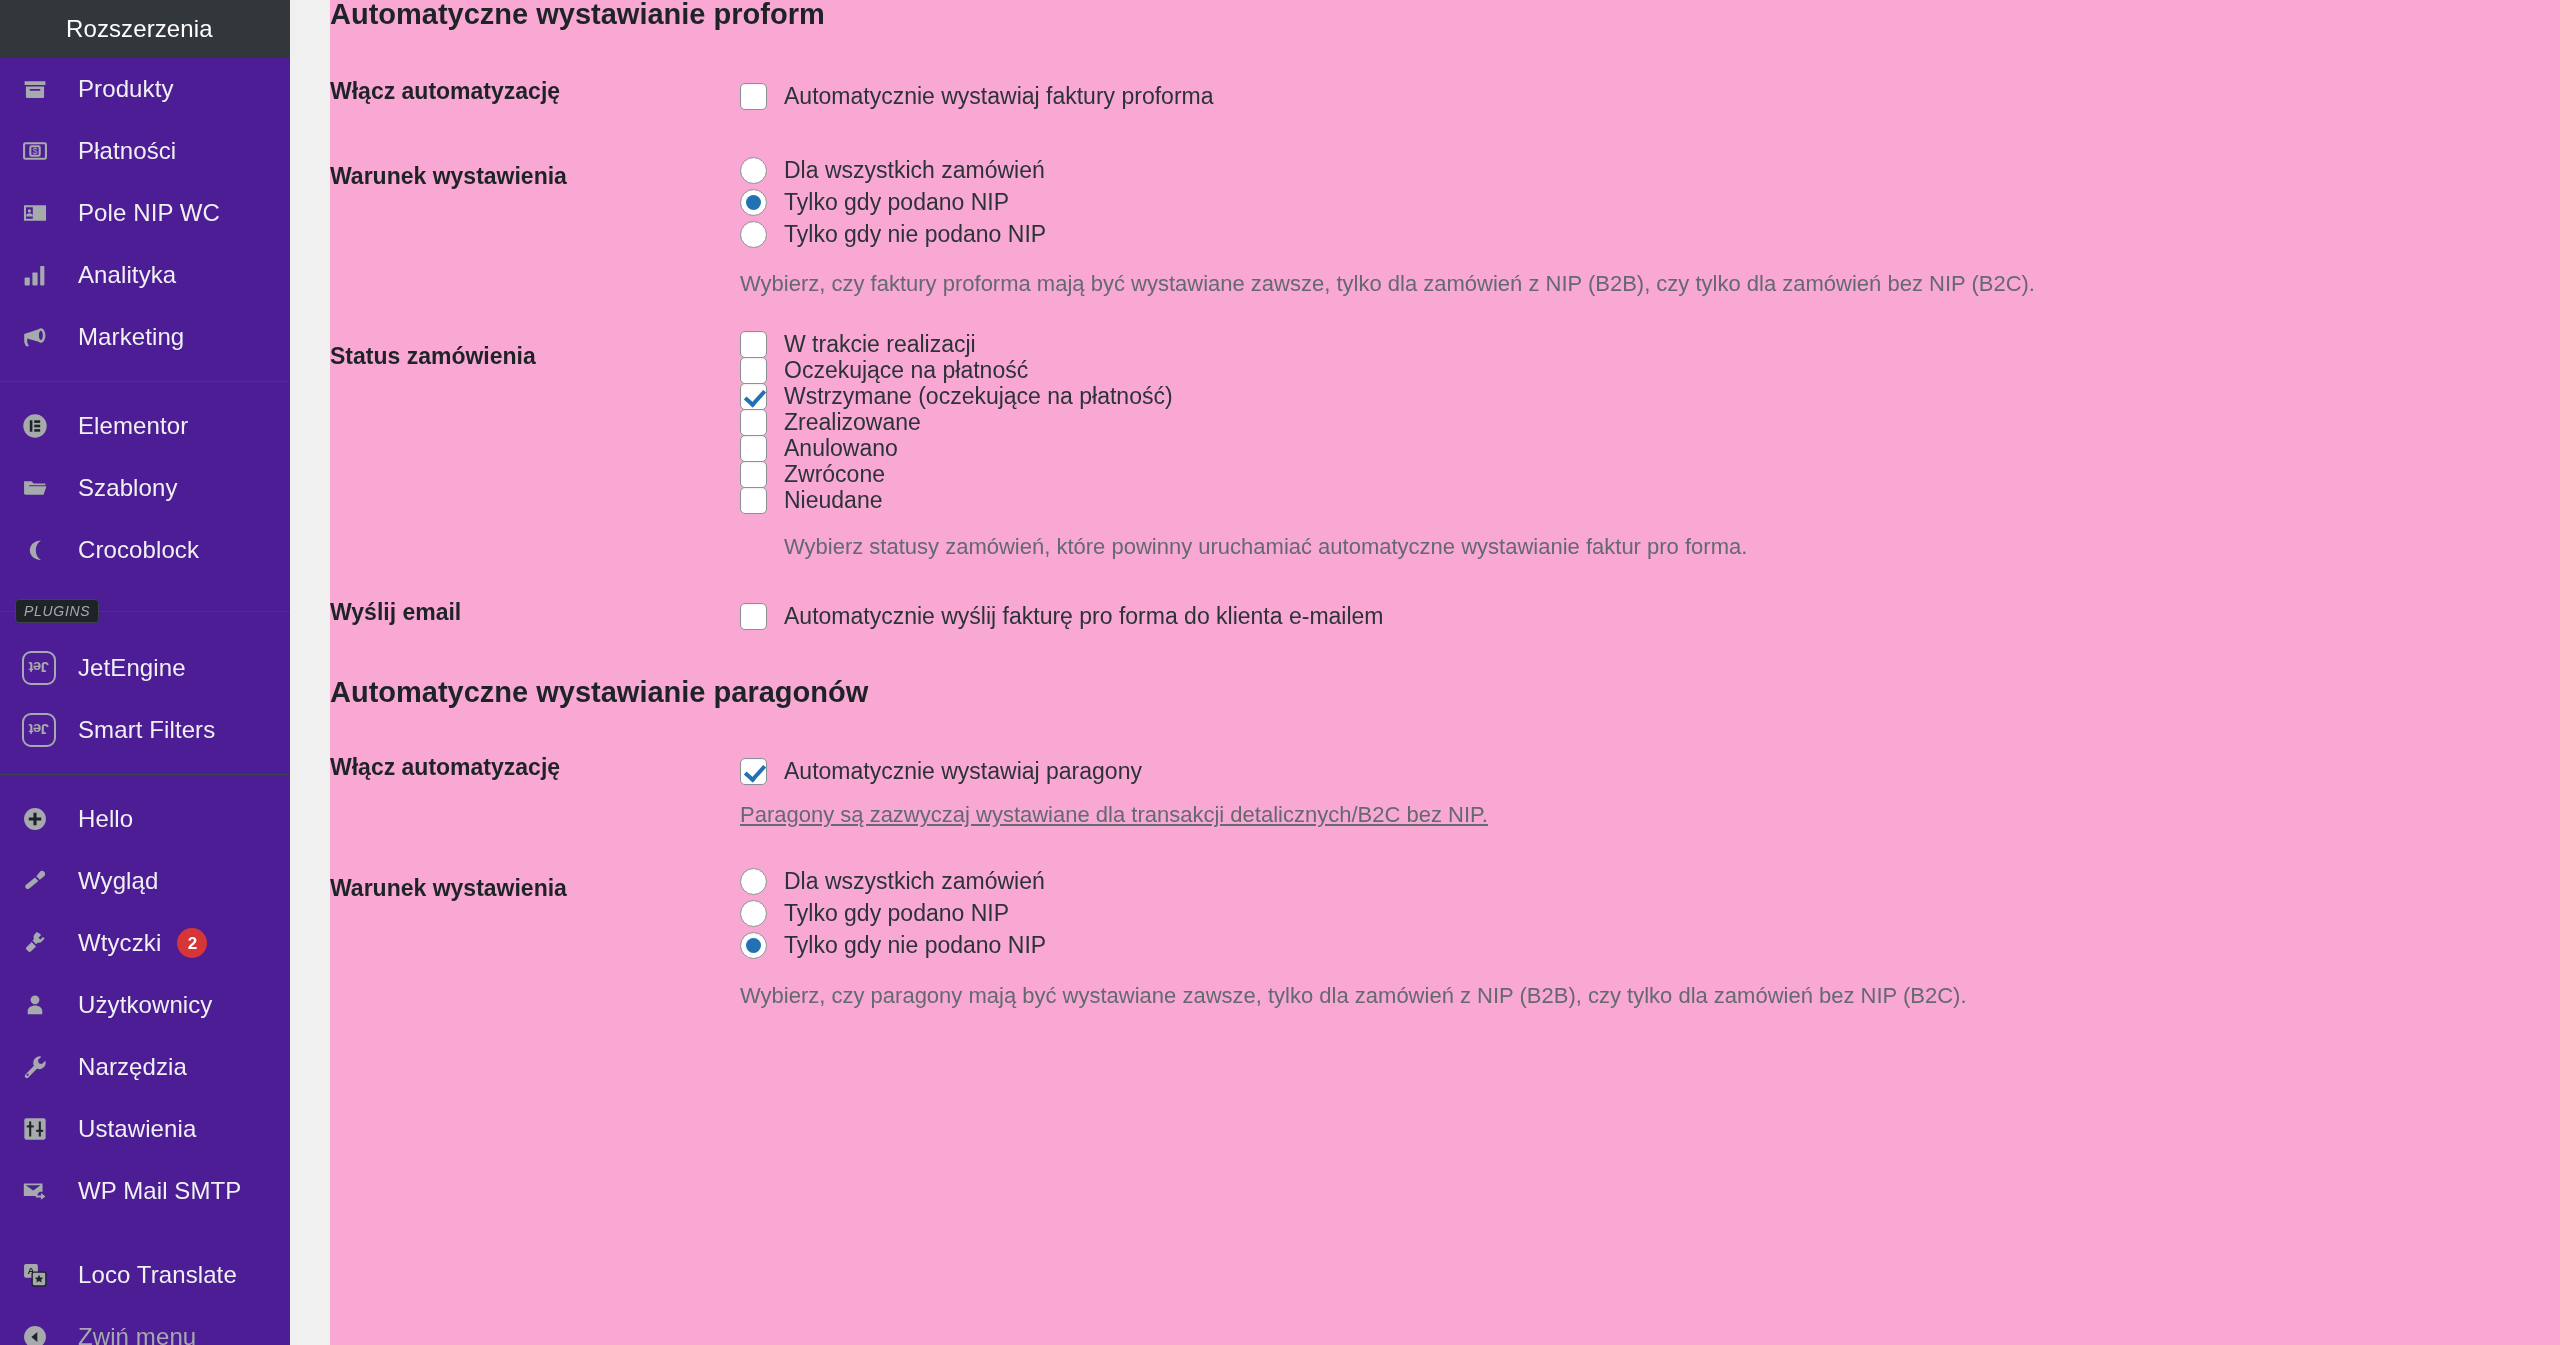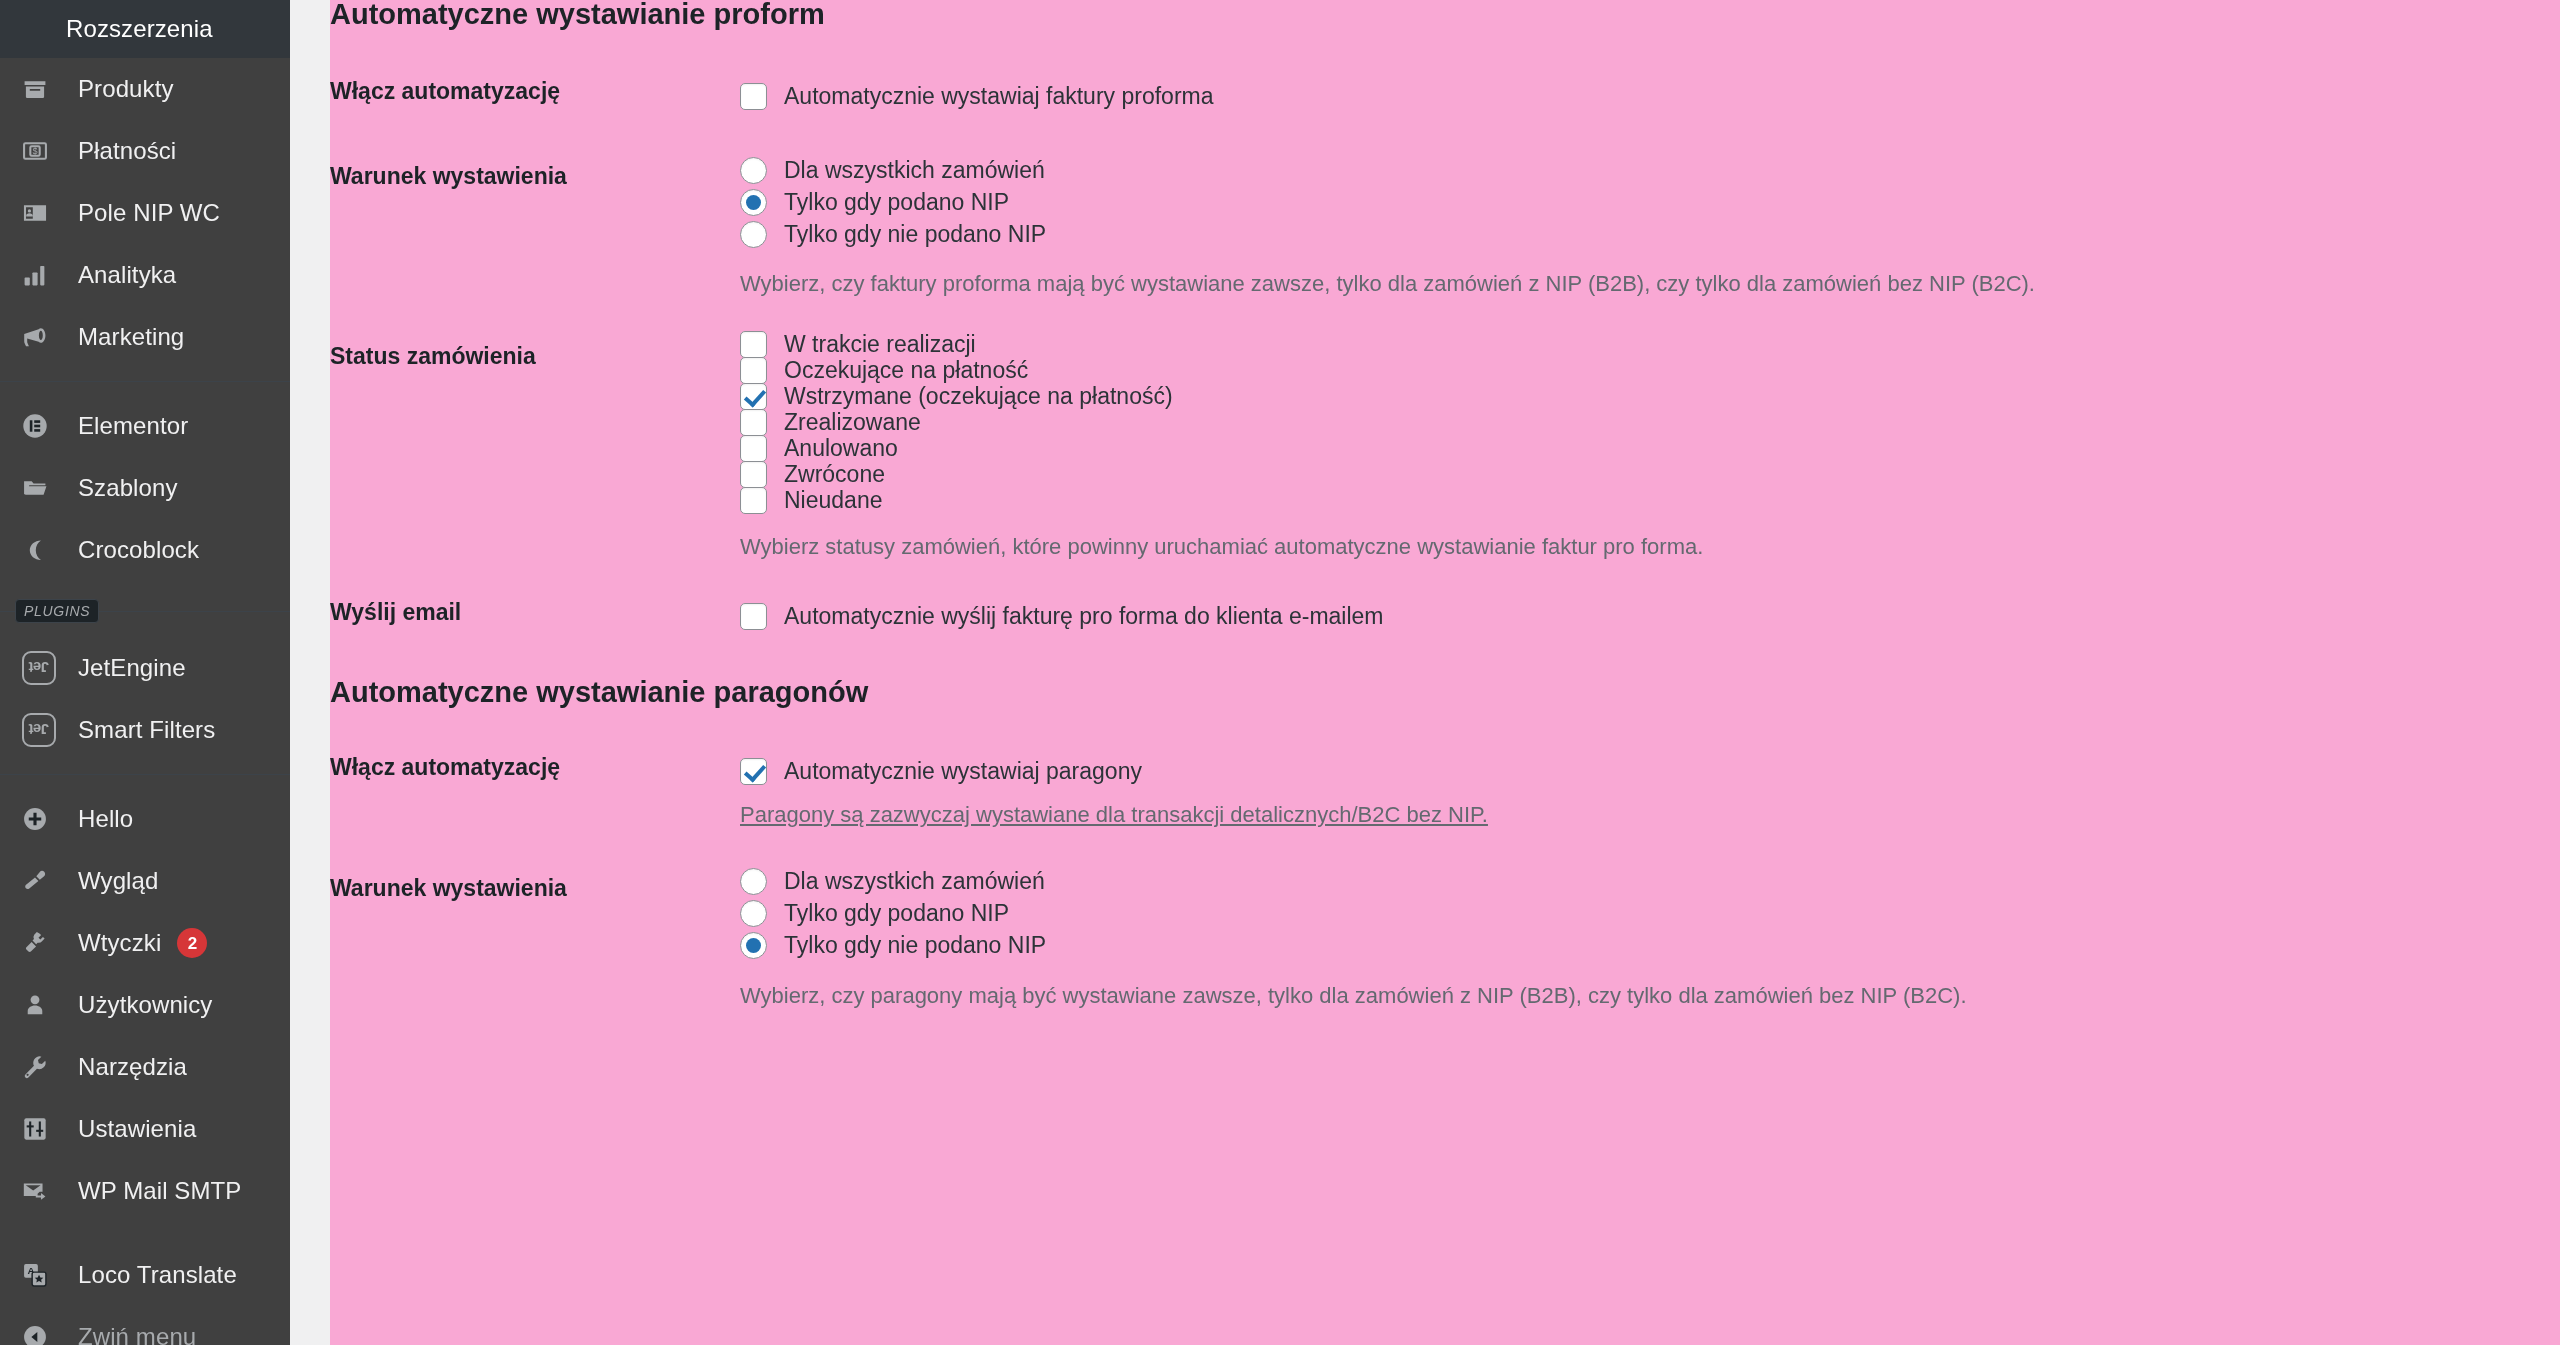--- a/index.html
+++ b/index.html
@@ -15,21 +15,21 @@
     display: flex;
     width: 2560px;
     height: 1345px;
     background: #f0f0f1;
   }
 
   
   .sidebar {
     width: 290px;
     flex: 0 0 290px;
-    background: #404040;
+    background: #4c1d95;
     color: #f0f0f1;
     padding-bottom: 26px;
     overflow: hidden;
     position: relative;
   }
   .menu-item {
     display: flex;
     align-items: center;
     height: 62px;
     padding: 0 0 0 22px;
@@ -475,21 +475,21 @@
           <span class="opt-label">Anulowano</span>
         </label>
         <label class="opt" style="height:26px;">
           <span class="cbox"></span>
           <span class="opt-label">Zwrócone</span>
         </label>
         <label class="opt" style="height:26px;">
           <span class="cbox"></span>
           <span class="opt-label">Nieudane</span>
         </label>
-        <div class="desc" style="margin-top:17px;">Wybierz statusy zamówień, które powinny uruchamiać automatyczne wystawianie faktur pro forma.</div>
+        <div class="desc" style="margin-top:17px;margin-left:44px;">Wybierz statusy zamówień, które powinny uruchamiać automatyczne wystawianie faktur pro forma.</div>
       </div>
     </div>
 
     <div class="row" style="margin-top:33px;">
       <div class="row-label">Wyślij email</div>
       <div class="row-field">
         <label class="opt">
           <span class="cbox"></span>
           <span class="opt-label">Automatycznie wyślij fakturę pro forma do klienta e-mailem</span>
         </label>

